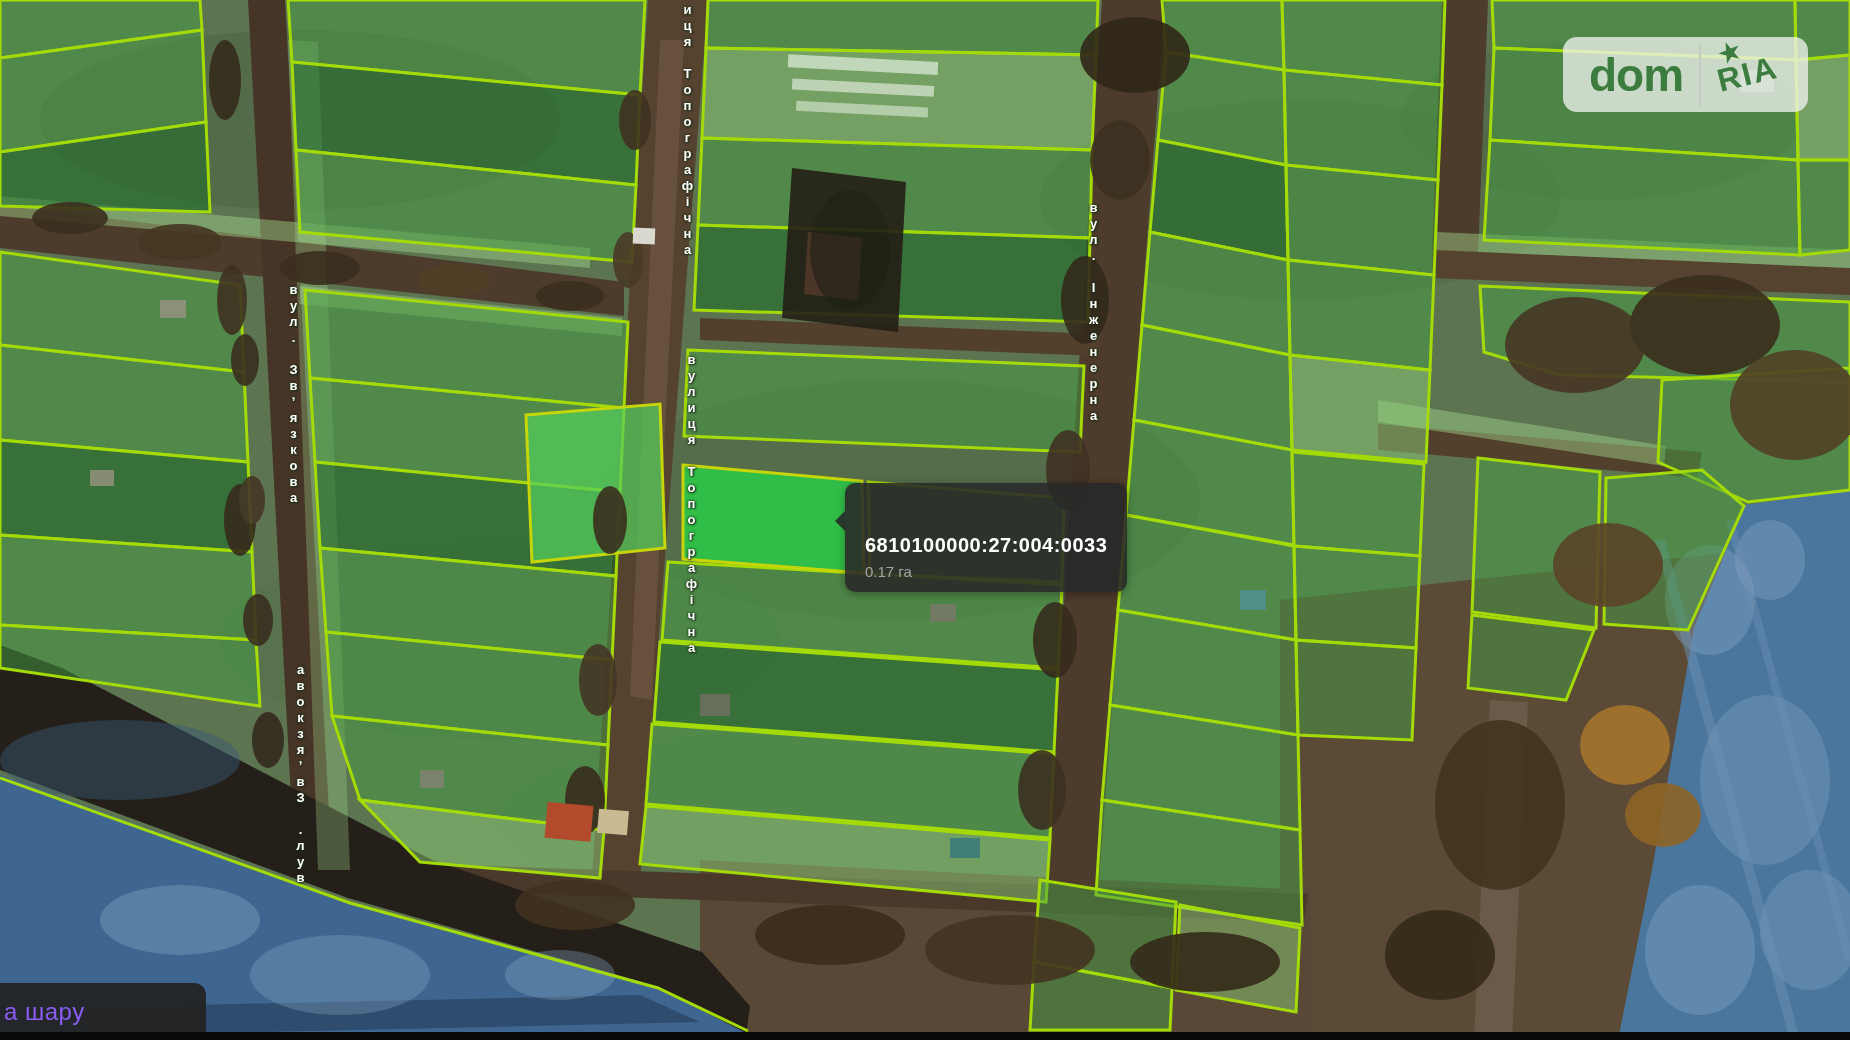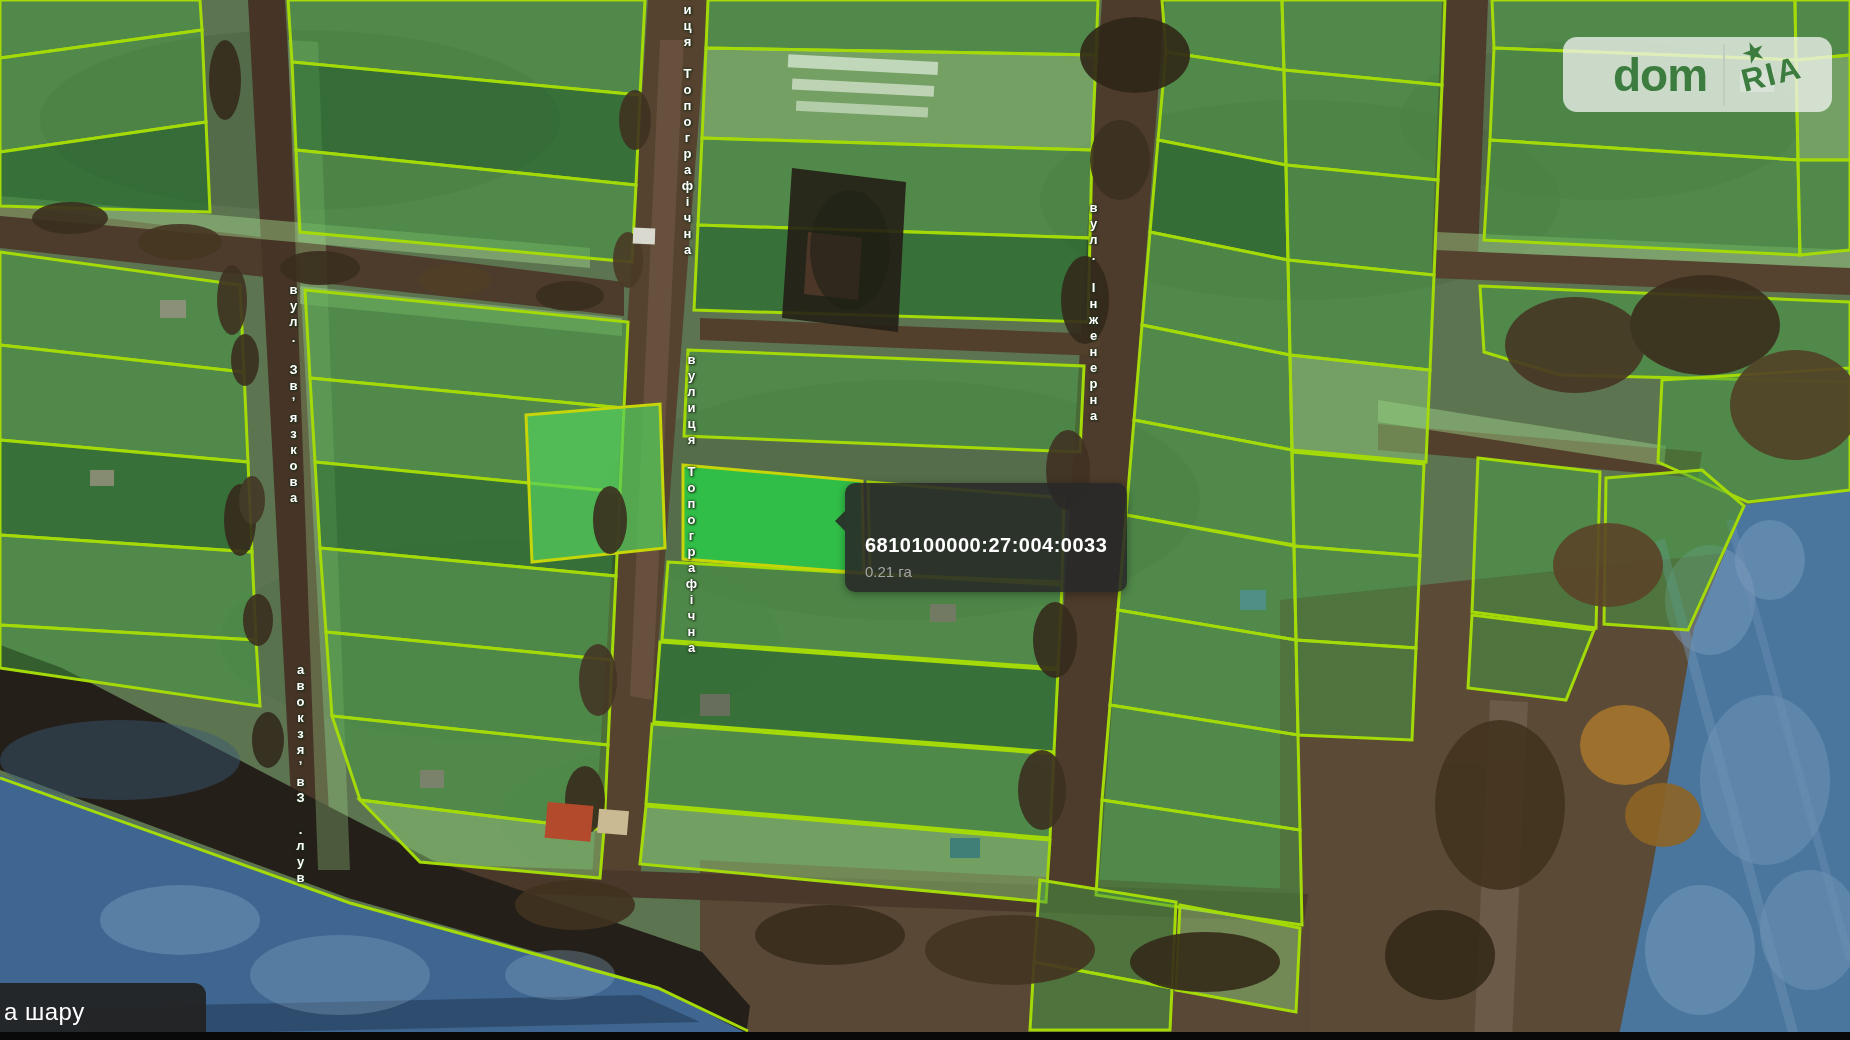--- a/index.html
+++ b/index.html
@@ -26,34 +26,34 @@
     background:var(--tooltip-bg);color:#fff;border-radius:10px;padding:13px 20px 12px 20px;
     box-shadow:0 2px 8px rgba(0,0,0,.35);}
   .tooltip:before{content:"";position:absolute;left:-10px;top:28px;width:0;height:0;
     border-top:10px solid transparent;border-bottom:10px solid transparent;
     border-right:10px solid var(--tooltip-bg);}
   .tooltip .cad{font-size:20px;font-weight:700;letter-spacing:.5px;white-space:nowrap;margin-top:38px;}
   .tooltip .area{font-size:15px;color:var(--tooltip-sub);margin-top:6px;}
 
   
   .logo{position:absolute;left:1563px;top:37px;width:245px;height:75px;
-    background:rgba(238,242,237,.78);border-radius:14px;display:flex;align-items:center;padding-left:24px;}
+    background:rgba(238,242,237,.78);border-radius:14px;display:flex;align-items:center;}
   .logo .dom{font-size:46px;font-weight:700;color:var(--brand);padding-left:26px;
     letter-spacing:-1px;line-height:1;}
   .logo .divider{width:2px;height:62px;background:#c2ccc1;margin-left:16px;}
   .logo .ria-wrap{position:relative;margin-left:16px;transform:rotate(-14deg);}
   .logo .ria{font-size:32px;font-weight:700;letter-spacing:2px;color:var(--brand);}
   .logo .star{position:absolute;left:6px;top:-24px;font-size:28px;color:var(--brand);
     transform:rotate(-8deg);}
 
   
   .layer-btn{position:absolute;left:-146px;top:983px;width:352px;height:57px;
     background:rgba(35,35,35,.94);border-radius:12px 12px 0 0;display:flex;
     align-items:center;padding-left:150px;box-sizing:border-box;cursor:pointer;}
-  .layer-btn .lbl{color:#ffffff;font-size:24px;font-weight:500;letter-spacing:.5px;}
+  .layer-btn .lbl{color:#8b5cf6;font-size:24px;font-weight:500;letter-spacing:.5px;}
   .layer-btn .chev{margin-left:30px;display:inline-flex;}
 
   .bottom-bar{position:absolute;left:0;top:1032px;width:1850px;height:8px;background:#090909;}
 </style>
 </head>
 <body>
 
 <div class="stage">
 
   <svg width="1850" height="1040" viewBox="0 0 1850 1040">
@@ -236,21 +236,21 @@
   </svg>
 
   <div class="street-label" style="left:680px;top:-46px;">вулиця Топографічна</div>
   <div class="street-label" style="left:684px;top:352px;">вулиця Топографічна</div>
   <div class="street-label" style="left:1086px;top:200px;">вул. Інженерна</div>
   <div class="street-label" style="left:286px;top:282px;">вул. Звʼязкова</div>
   <div class="street-label street-up" style="left:293px;top:662px;">авокзяʼвЗ .лув</div>
 
   <div class="tooltip">
     <div class="cad">6810100000:27:004:0033</div>
-    <div class="area">0.21 га</div>
+    <div class="area">0.17 га</div>
   </div>
 
   <div class="logo">
     <span class="dom">dom</span>
     <span class="divider"></span>
     <span class="ria-wrap">
       <span class="star">★</span>
       <span class="ria">RIA</span>
     </span>
   </div>

